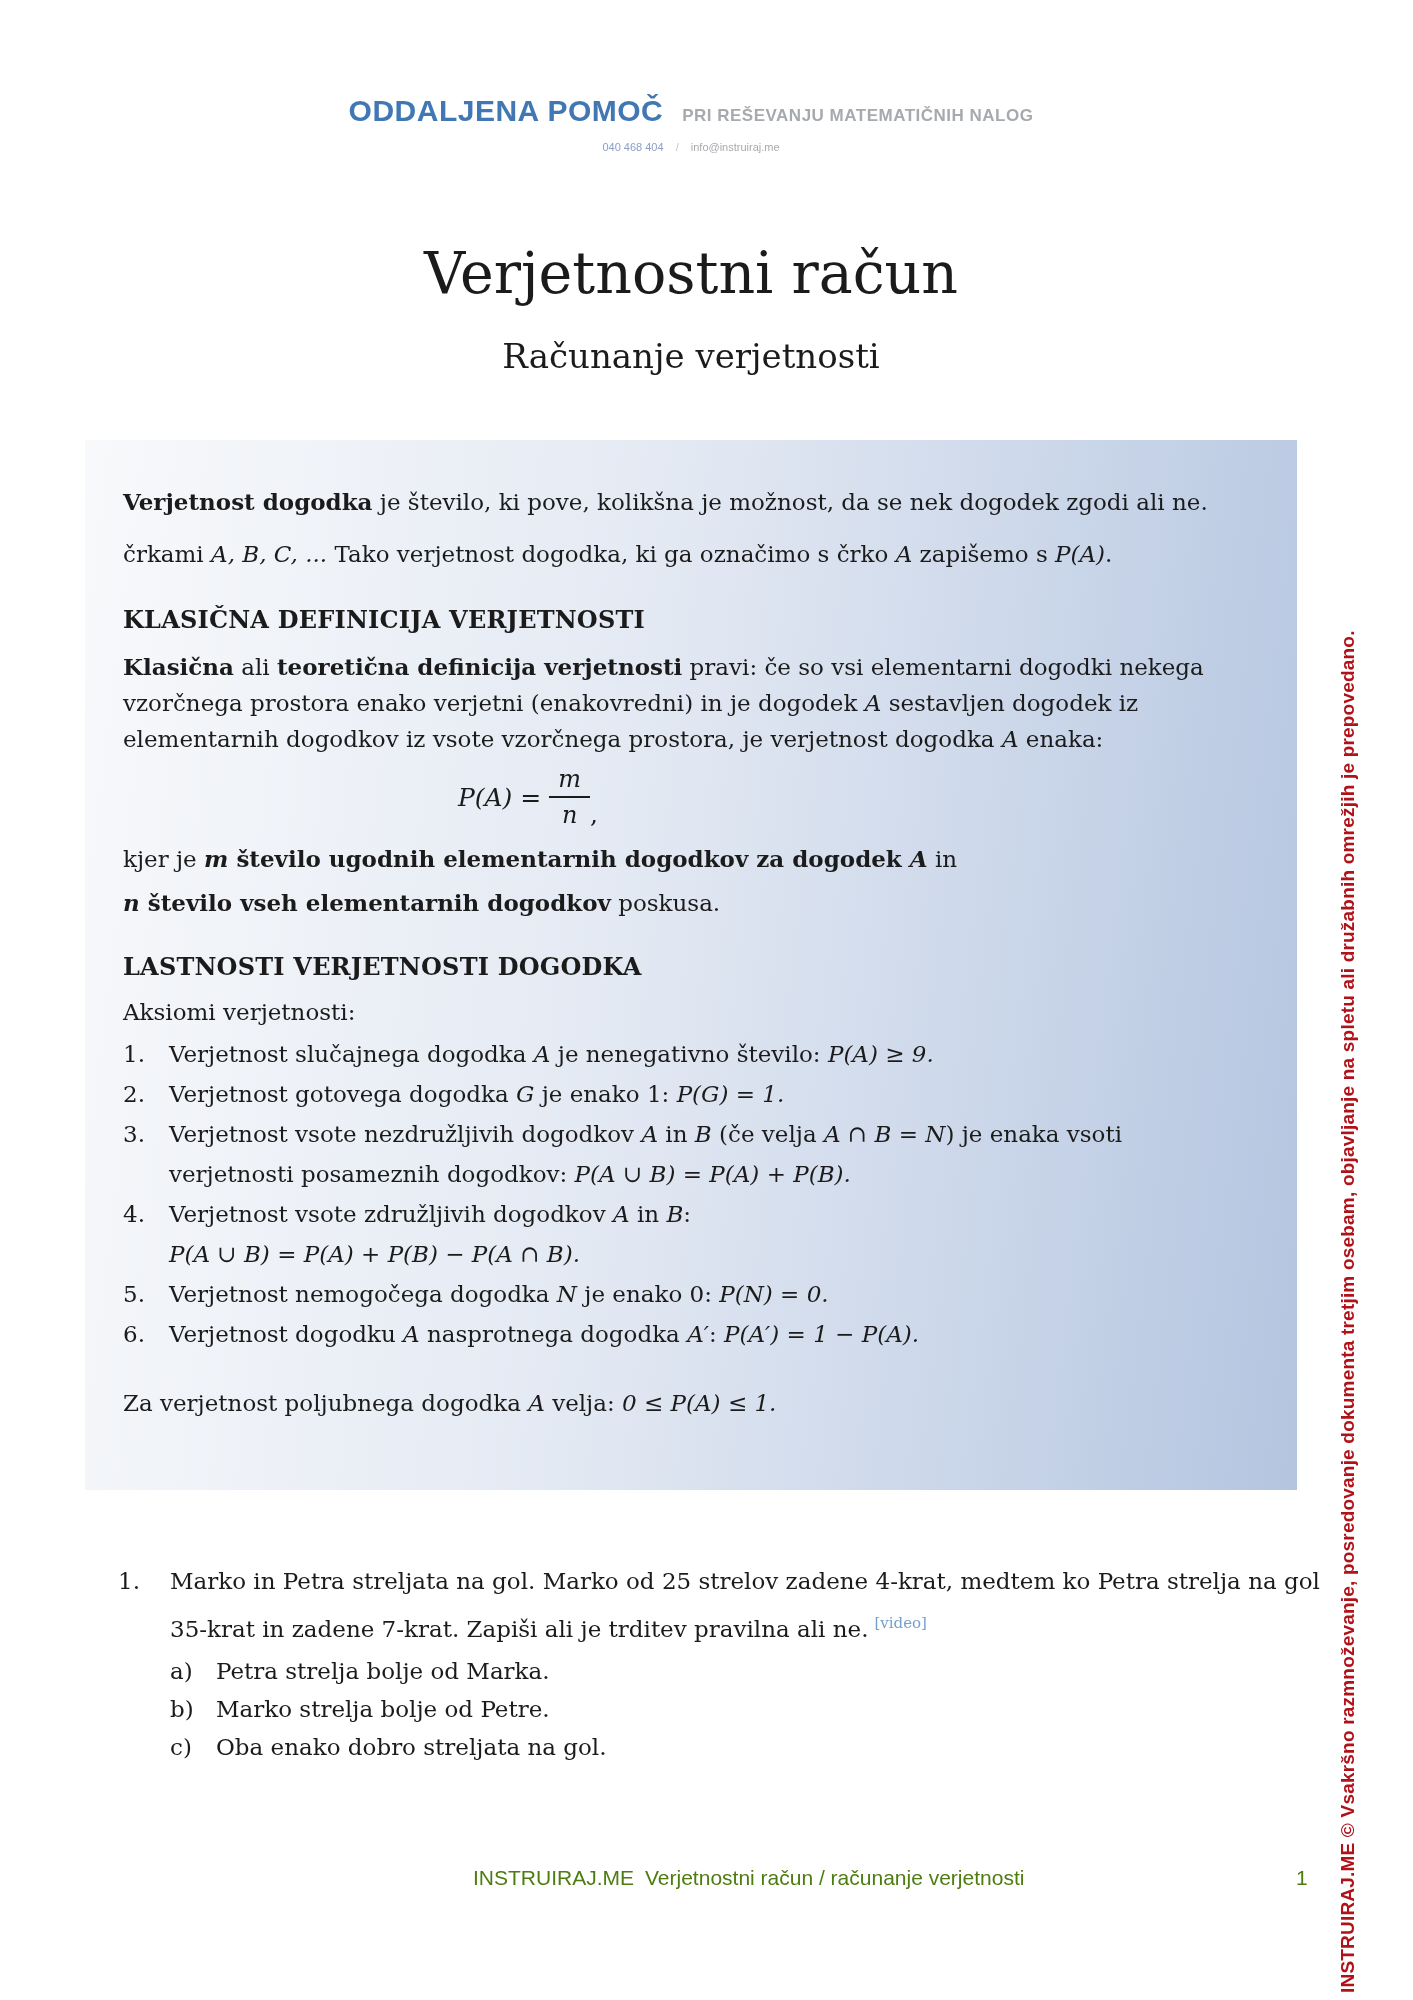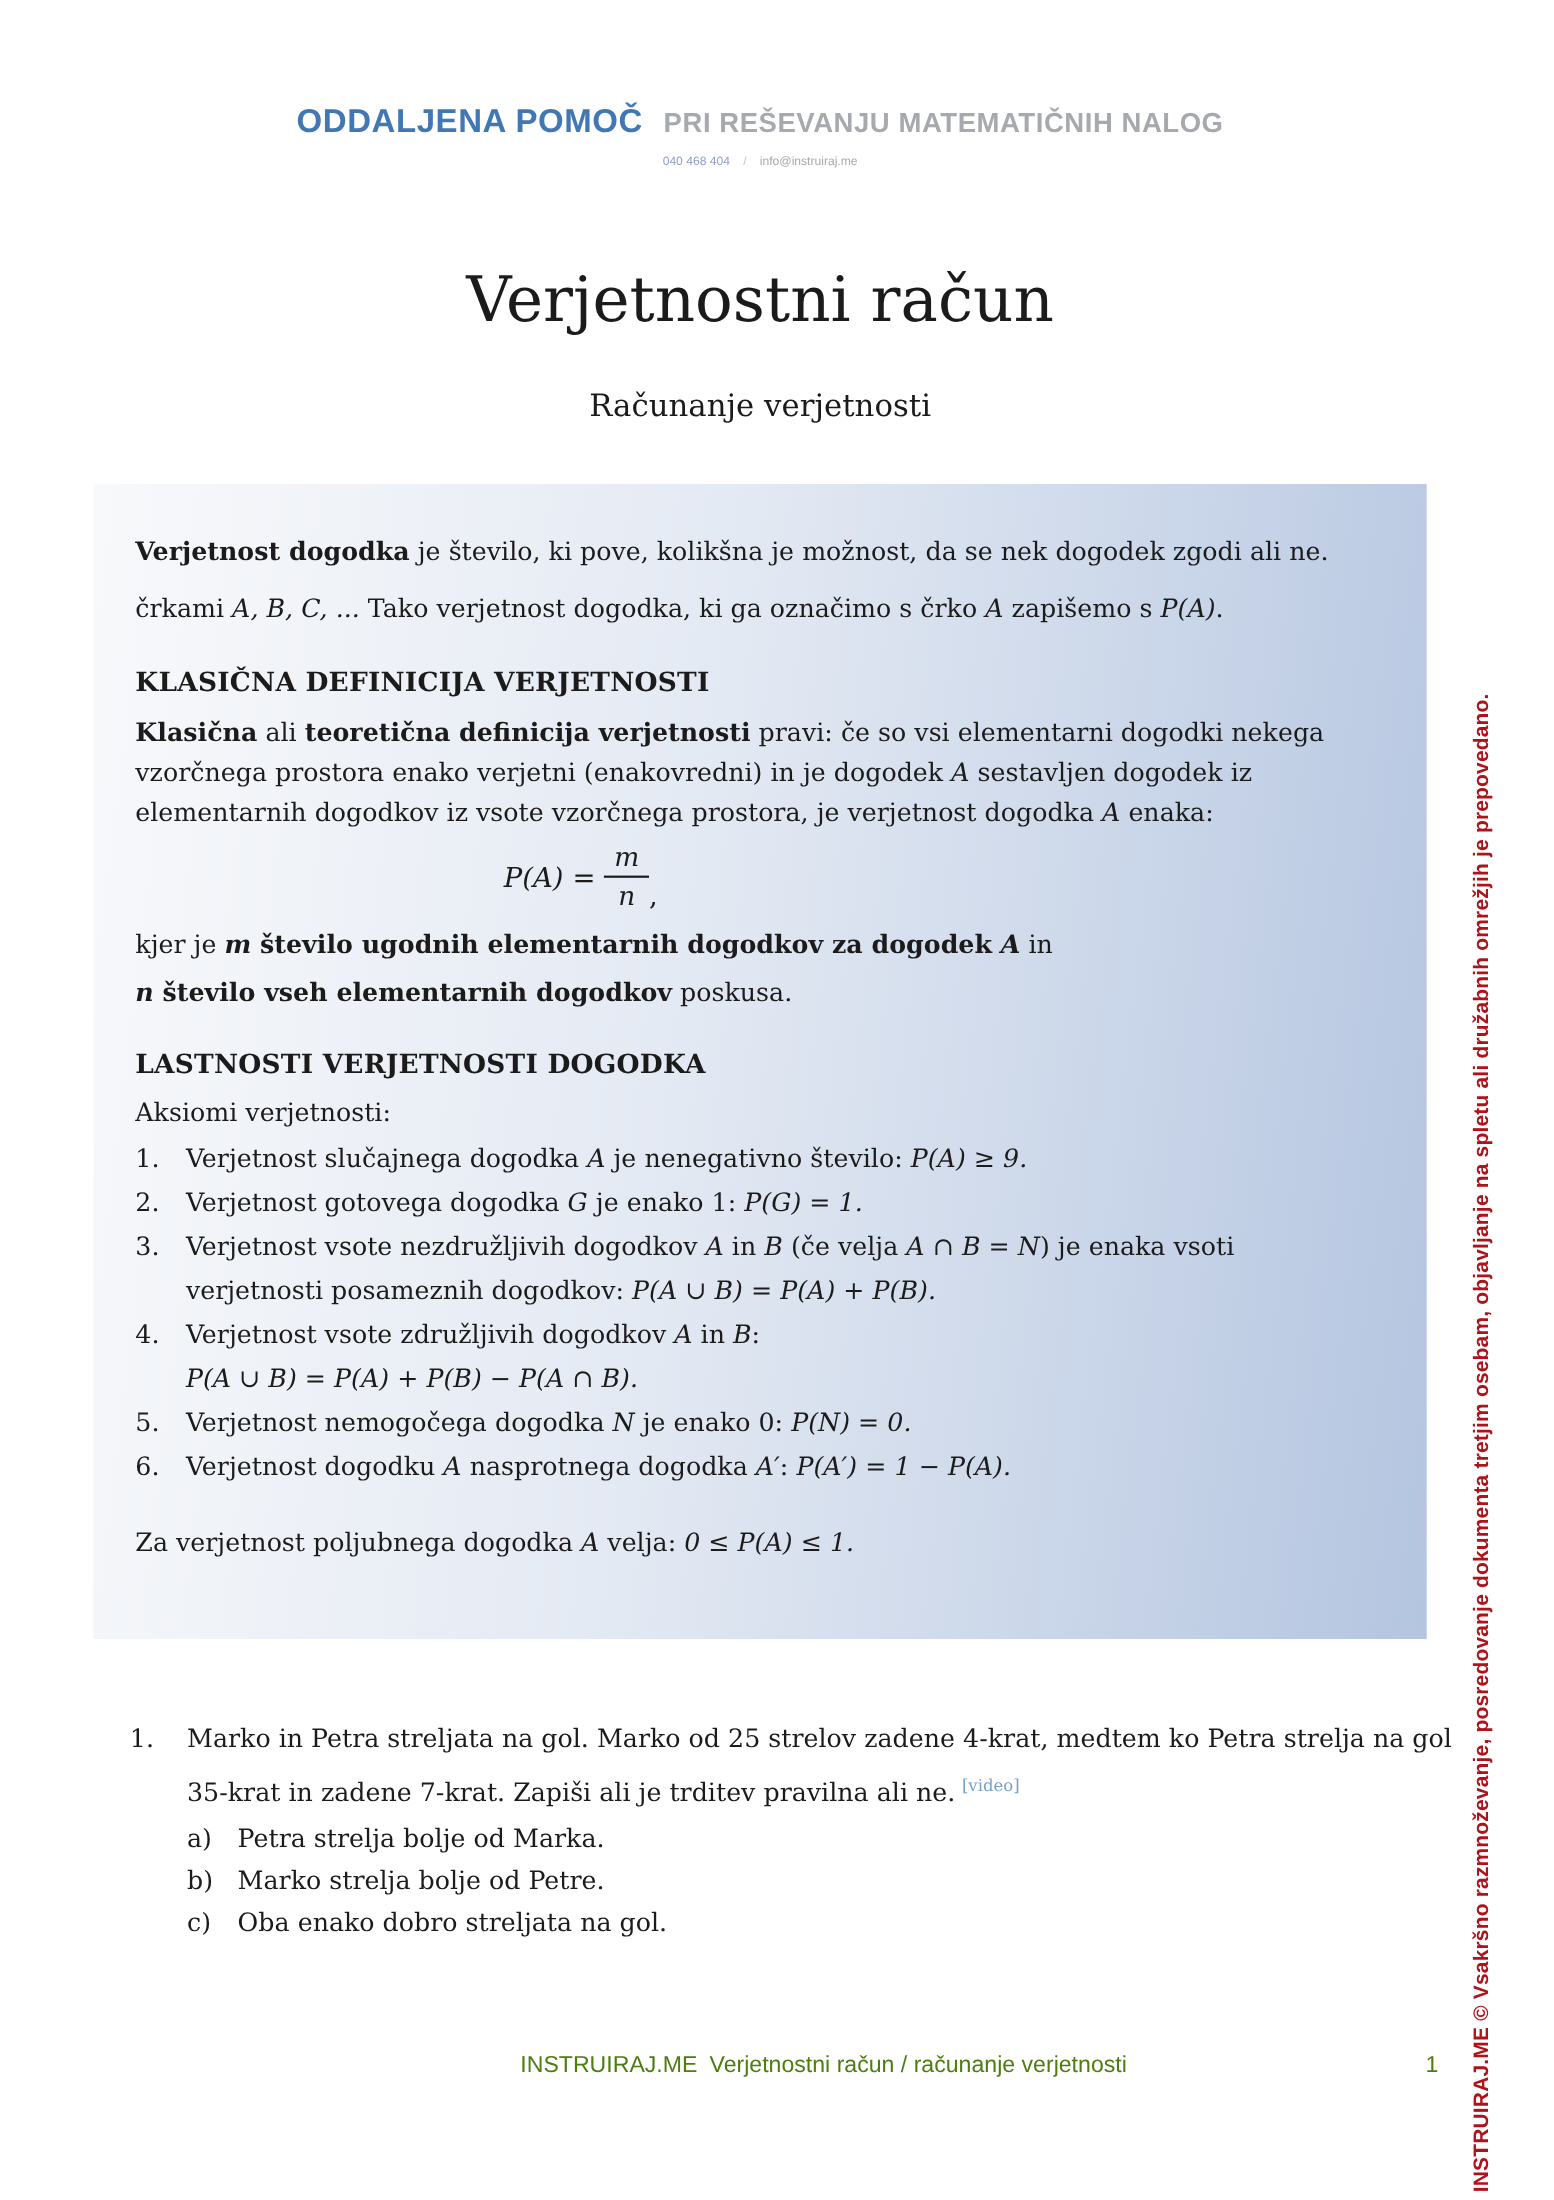--- a/index.html
+++ b/index.html
@@ -6,31 +6,31 @@
   body {
     width:1413px; height:2000px; position:relative; background:#ffffff;
     font-family:"DejaVu Serif", serif; color:#1b1b1b; overflow:hidden;
   }
 
   
   .header { position:absolute; top:94px; left:85px; width:1212px; text-align:center;
             font-family:"Liberation Sans", sans-serif; }
   .brand-line { font-size:30px; font-weight:bold; letter-spacing:.5px; white-space:nowrap; }
   .brand { color:#4178b4; }
-  .tagline { color:#a6aaae; font-size:25px; margin-left:10px; }
+  .tagline { color:#a6aaae; font-size:17px; margin-left:10px; }
   .contact { margin-top:13px; font-size:11px; color:#a6aaae; white-space:nowrap; }
   .phone { color:#8d9fc4; }
   .sep { color:#c3c6ca; margin:0 9px; }
   .email { color:#a6aaae; }
 
   
   .title { position:absolute; top:238px; left:85px; width:1212px; text-align:center;
            font-size:57px; line-height:70px; }
-  .subtitle { position:absolute; top:352px; left:85px; width:1212px; text-align:center;
-              font-size:28px; }
+  .subtitle { position:absolute; top:336px; left:85px; width:1212px; text-align:center;
+              font-size:34px; }
 
   
   .infobox {
     position:absolute; left:85px; top:440px; width:1212px; height:1050px;
     box-sizing:border-box; padding:44px 51px 0 38px;
     background:linear-gradient(97deg, #f8f9fb 0%, #e3e9f3 45%, #b4c5e0 100%);
     font-size:23px;
   }
   .ib-line { line-height:36px; white-space:nowrap; }
   .p2 { margin-top:16px; }

